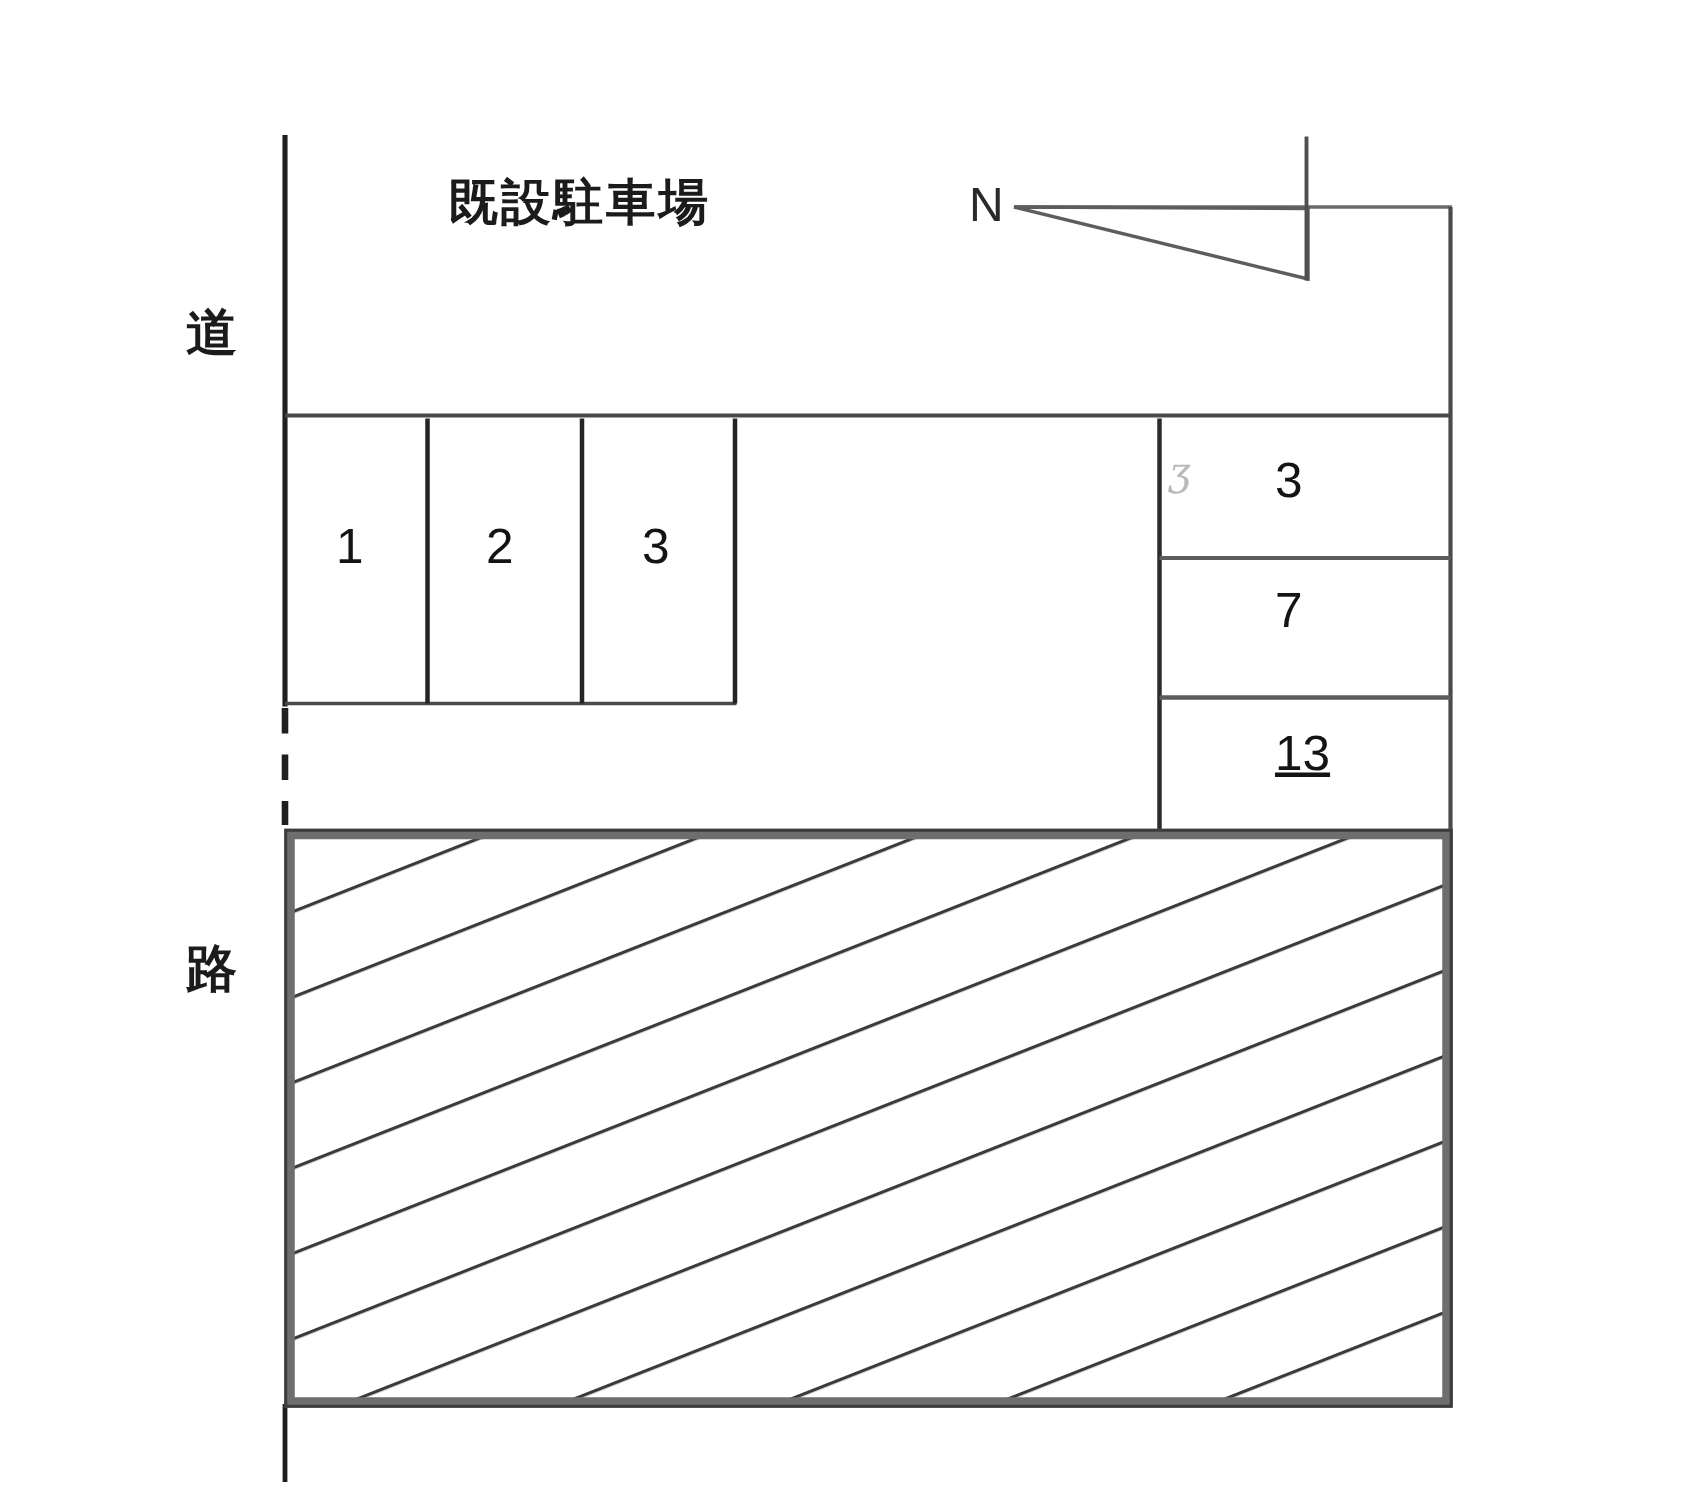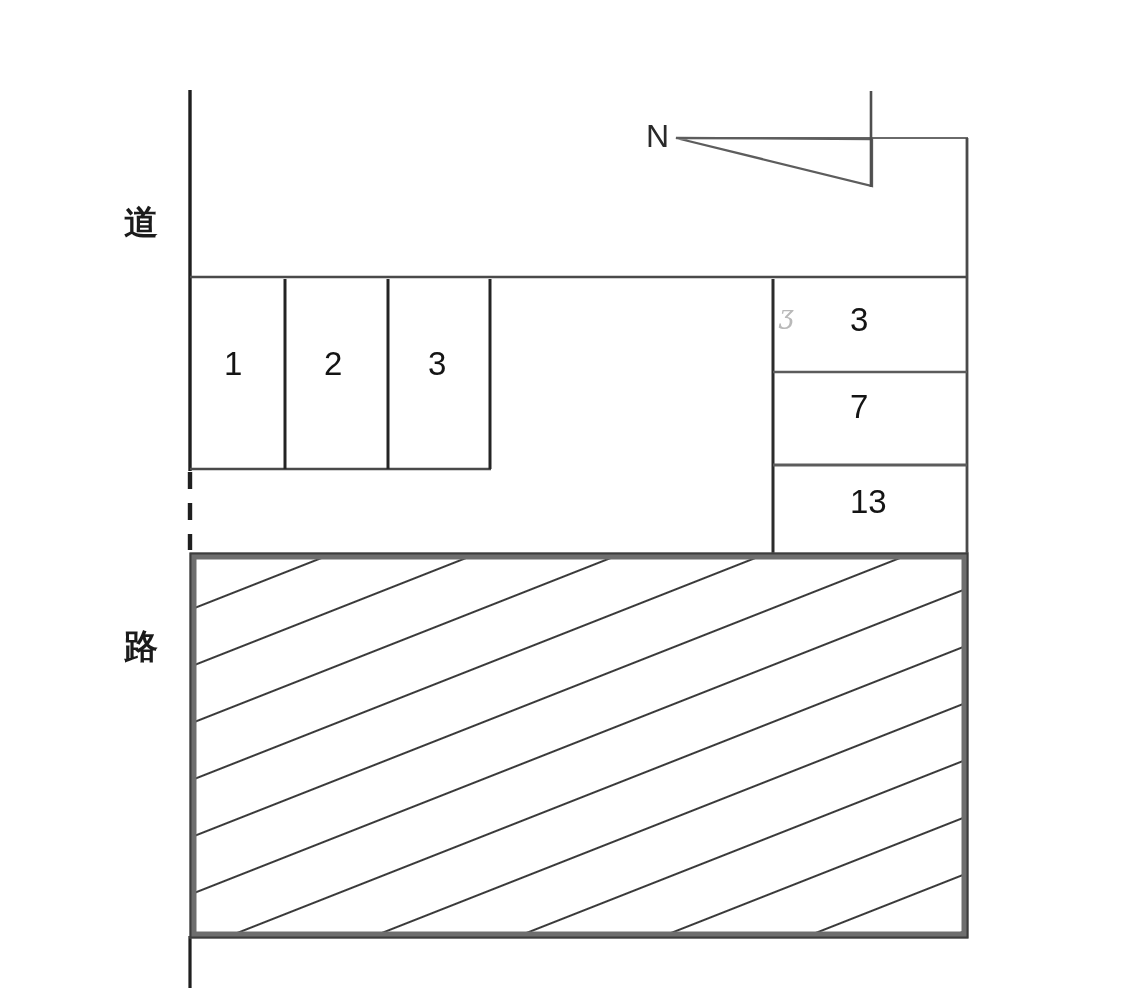--- a/index.html
+++ b/index.html
@@ -63,21 +63,21 @@
   }
   .stall-num {
     font-size: 33px;
     color: #141414;
   }
   #stall-1 { left: 224px; top: 347px; }
   #stall-2 { left: 324px; top: 347px; }
   #stall-3 { left: 428px; top: 347px; }
   #stall-10 { left: 850px; top: 303px; }
   #stall-11 { left: 850px; top: 390px; }
-  #stall-13 { left: 850px; top: 485px; }
+  #stall-13 { left: 850px; top: 485px; text-decoration: underline; }
   #scribble-mark {
     left: 779px;
     top: 302px;
     font-size: 26px;
     color: #b9b9b9;
     font-family: "DejaVu Serif", serif;
     font-style: italic;
   }
 </style>
 </head>
@@ -134,20 +134,21 @@
     <g>
       <rect x="193" y="557" width="771" height="377" fill="#ffffff"></rect>
       <g clip-path="url(#hatch-clip)">
         <rect x="193" y="557" width="771" height="377" fill="url(#hatch)"></rect>
       </g>
       <rect x="193" y="556" width="772" height="379" fill="none" stroke="#6e6e6e" stroke-width="7"></rect>
       <rect x="190.5" y="553.5" width="777" height="384" fill="none" stroke="#3c3c3c" stroke-width="2"></rect>
     </g>
   </svg>
 
+  <div class="lbl jp" id="title-existing-parking">既設駐車場</div>
 
   <div class="lbl jp" id="road-char-1">道</div>
 
   <div class="lbl jp" id="road-char-2">路</div>
 
   <div class="lbl" id="north-label">N</div>
 
   <div class="lbl num stall-num" id="stall-1">1</div>
 
   <div class="lbl num stall-num" id="stall-2">2</div>

